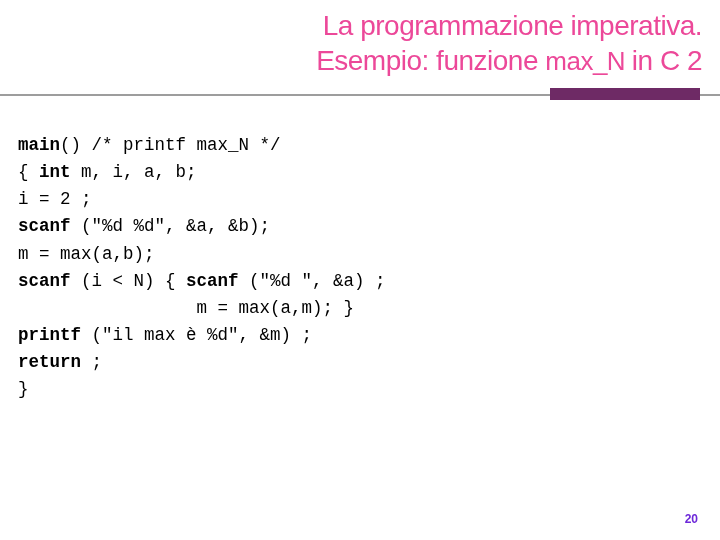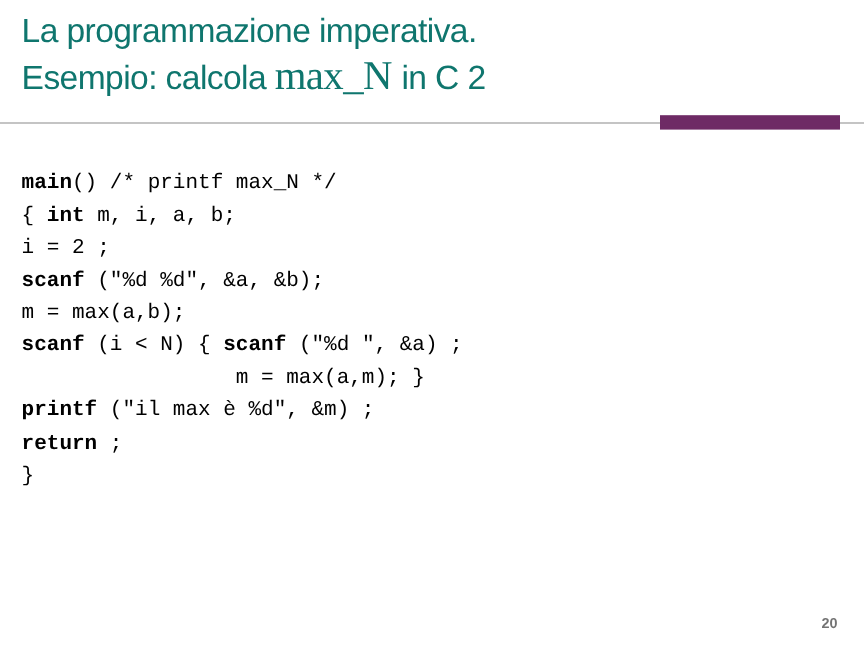--- a/index.html
+++ b/index.html
@@ -12,28 +12,29 @@
     overflow: hidden;
   }
   .slide {
     width: 100%;
     height: 100%;
     padding: 8px 18px 18px 18px;
     position: relative;
   }
   .title {
     font-size: 28px;
-    color: #0f766e;
+    color: #ec4899;
     line-height: 1.25;
     font-weight: normal;
     letter-spacing: -0.5px;
+    text-align: right;
   }
   .title .mono {
-    font-family: Liberation Serif, serif;
-    font-size: 34px;
+    font-family: Liberation Sans, sans-serif;
+    font-size: 26px;
   }
   .rule-wrap {
     position: relative;
     margin-top: 6px;
     height: 30px;
   }
   .rule-thin {
     position: absolute;
     left: -18px;
     right: -18px;
@@ -56,33 +57,33 @@
     line-height: 1.55;
     color: #000;
     white-space: pre;
   }
   .code b { font-weight: bold; }
   .pagenum {
     position: absolute;
     bottom: 14px;
     right: 22px;
     font-size: 12px;
-    color: #737373;
+    color: #6d28d9;
     font-family: Arial, sans-serif;
     font-weight: bold;
   }
 </style>
 </head>
 <body>
 
 <div class="slide">
 
   <div class="title">
     <span>La programmazione imperativa.</span><br>
-    <span>Esempio: calcola </span><span class="mono">max_N </span><span>in C  2</span>
+    <span>Esempio: funzione </span><span class="mono">max_N </span><span>in C  2</span>
   </div>
 
   <div class="rule-wrap">
     <div class="rule-thin"></div>
     <div class="rule-thick"></div>
   </div>
 
   <div class="code"><b>main</b><span>() /* printf max_N */</span>
 <span>{ </span><b>int</b><span> m, i, a, b;</span>
 <span>i = 2 ;</span>

